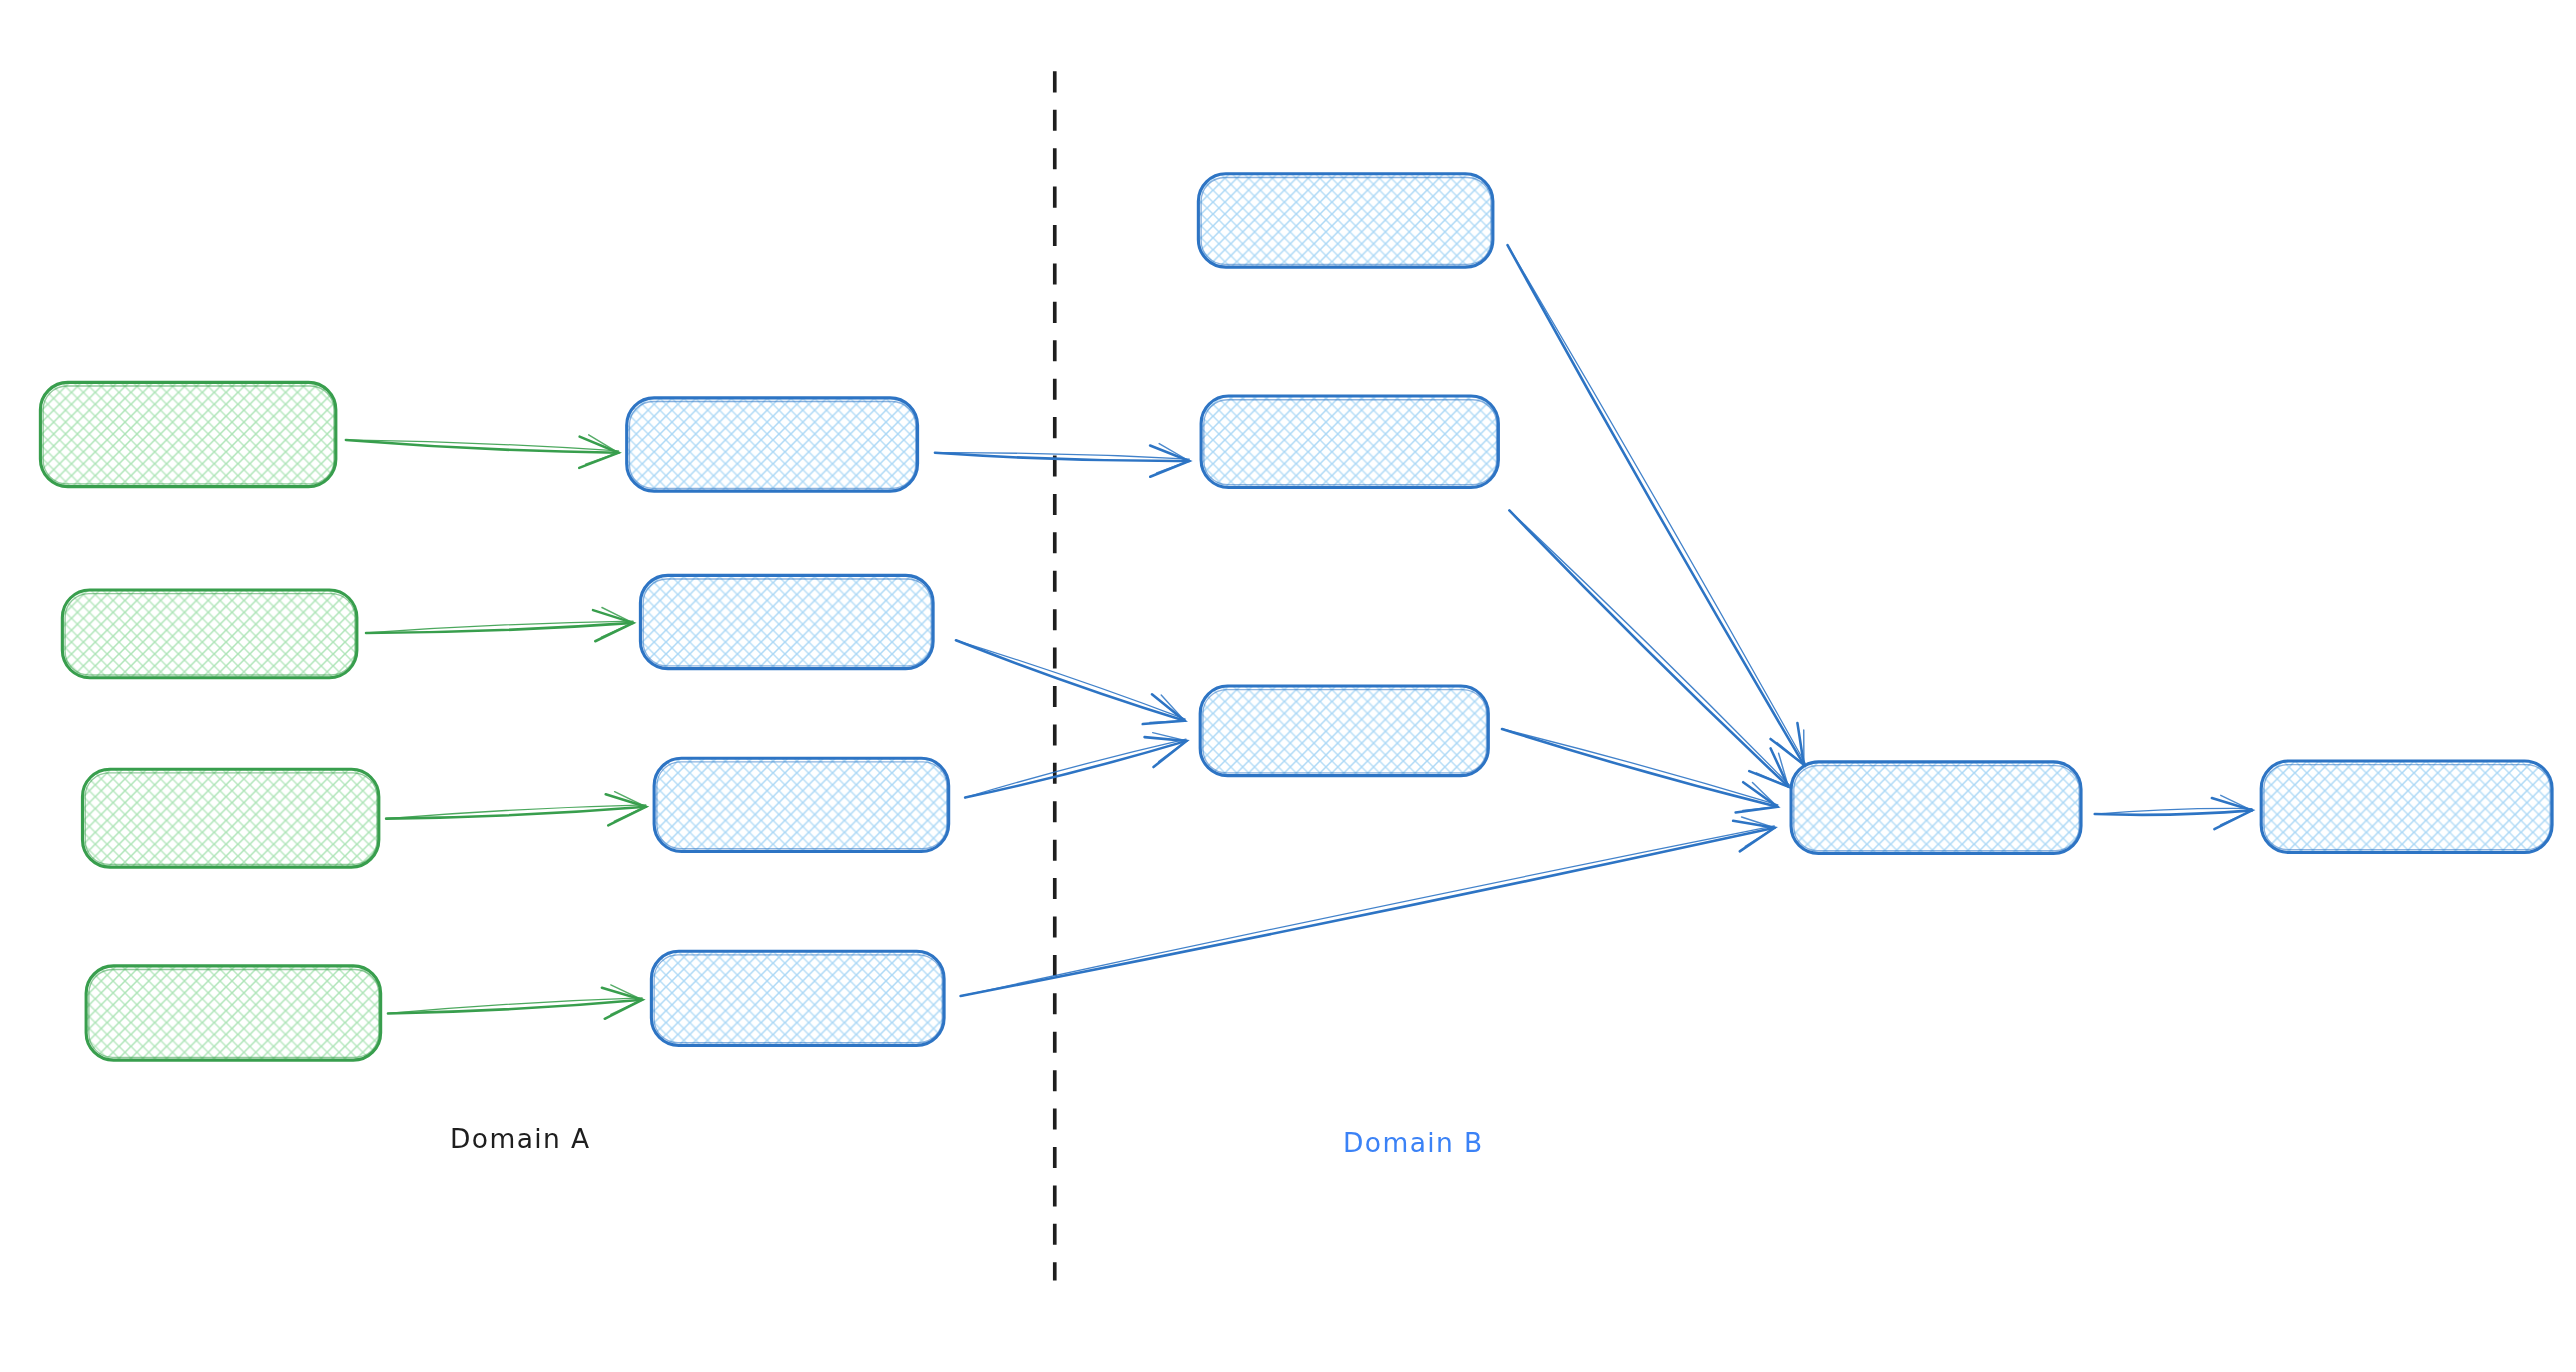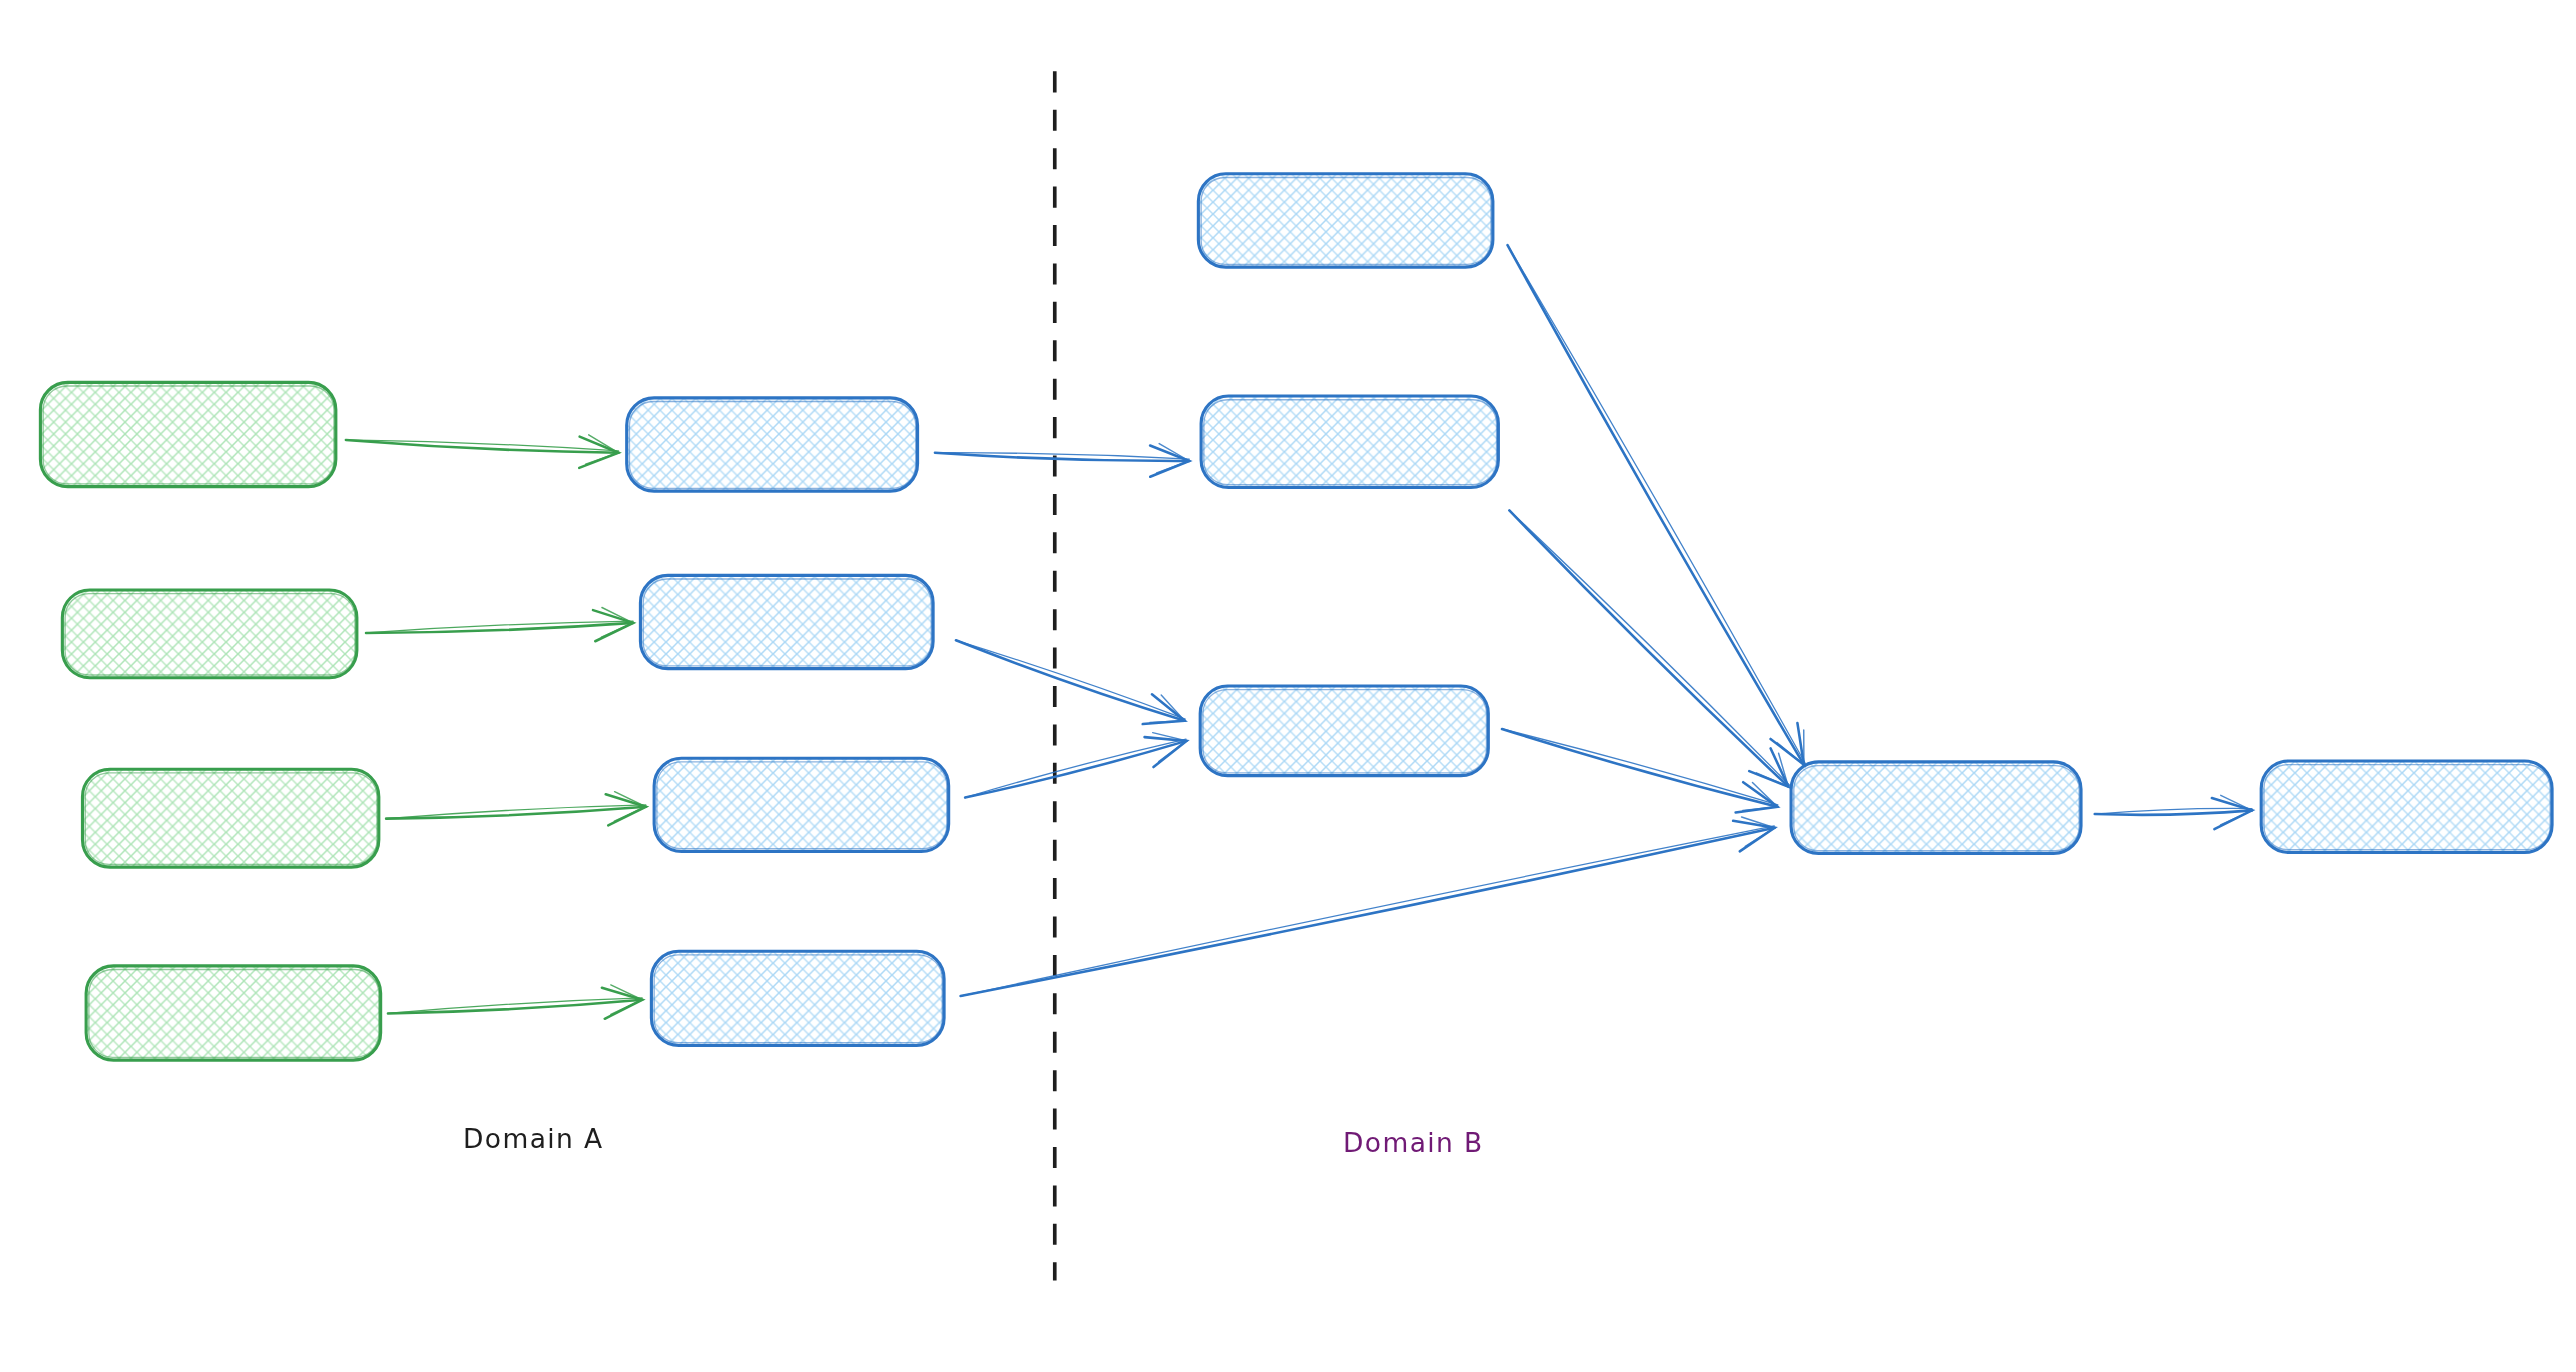--- a/index.html
+++ b/index.html
@@ -13,21 +13,21 @@
   }
   .canvas svg { position: absolute; left: 0; top: 0; }
   .label {
     position: absolute;
     font-family: "DejaVu Sans", sans-serif;
     font-size: 26.5px;
     letter-spacing: 1.4px;
     color: #1e1e1e;
     white-space: nowrap;
   }
-  .label-a { left: 463px; top: 1123px; }
+  .label-a { left: 450px; top: 1123px; }
   .label-b { left: 1343px; top: 1127px; }
 </style>
 </head>
 <body>
 
 <div class="canvas">
   <svg id="diagram-svg" width="2576" height="1372" viewBox="0 0 2816 1500" xmlns="http://www.w3.org/2000/svg">
       <defs>
         <pattern id="hatch-green" width="13" height="13" patternUnits="userSpaceOnUse">
           <path d="M0 13 L13 0 M-3.5 3.5 L3.5 -3.5 M9.5 16.5 L16.5 9.5" stroke="#abe3b5" stroke-width="1.7" fill="none" opacity="0.95"></path>
@@ -171,15 +171,15 @@
         <path d="M1905.2162530251474 886.0482668563623 L1943 882 L1915.8058857245067 855.4579550755521" stroke-width="1.6" opacity="0.85"></path>
       </g>
       <g fill="none" stroke="#2d74c4" stroke-linecap="round">
         <path d="M2290 890 Q2376.116247638744 892.9986484659843 2462 886" stroke-width="2.8"></path>
         <path d="M2290 890 Q2375.883752361256 883.0013515340157 2461.9535009445026 884.0005406136063" stroke-width="1.4" opacity="0.9"></path>
         <path d="M2420.808375239328 906.4755964400554 L2462 886 L2418.036749543555 872.4636559845768" stroke-width="2.8" opacity="1"></path>
         <path d="M2427.48008487563 901.8863293370837 L2462 886 L2427.761384917786 869.5161522315938" stroke-width="1.6" opacity="0.85"></path>
       </g>
     </svg>
   <div class="label label-a" style="color: rgb(30, 30, 30);">Domain A</div>
-  <div class="label label-b" style="color: #701a75;">Domain B</div>
+  <div class="label label-b" style="color: #3b82f6;">Domain B</div>
 </div>
 
 
 </body></html>

